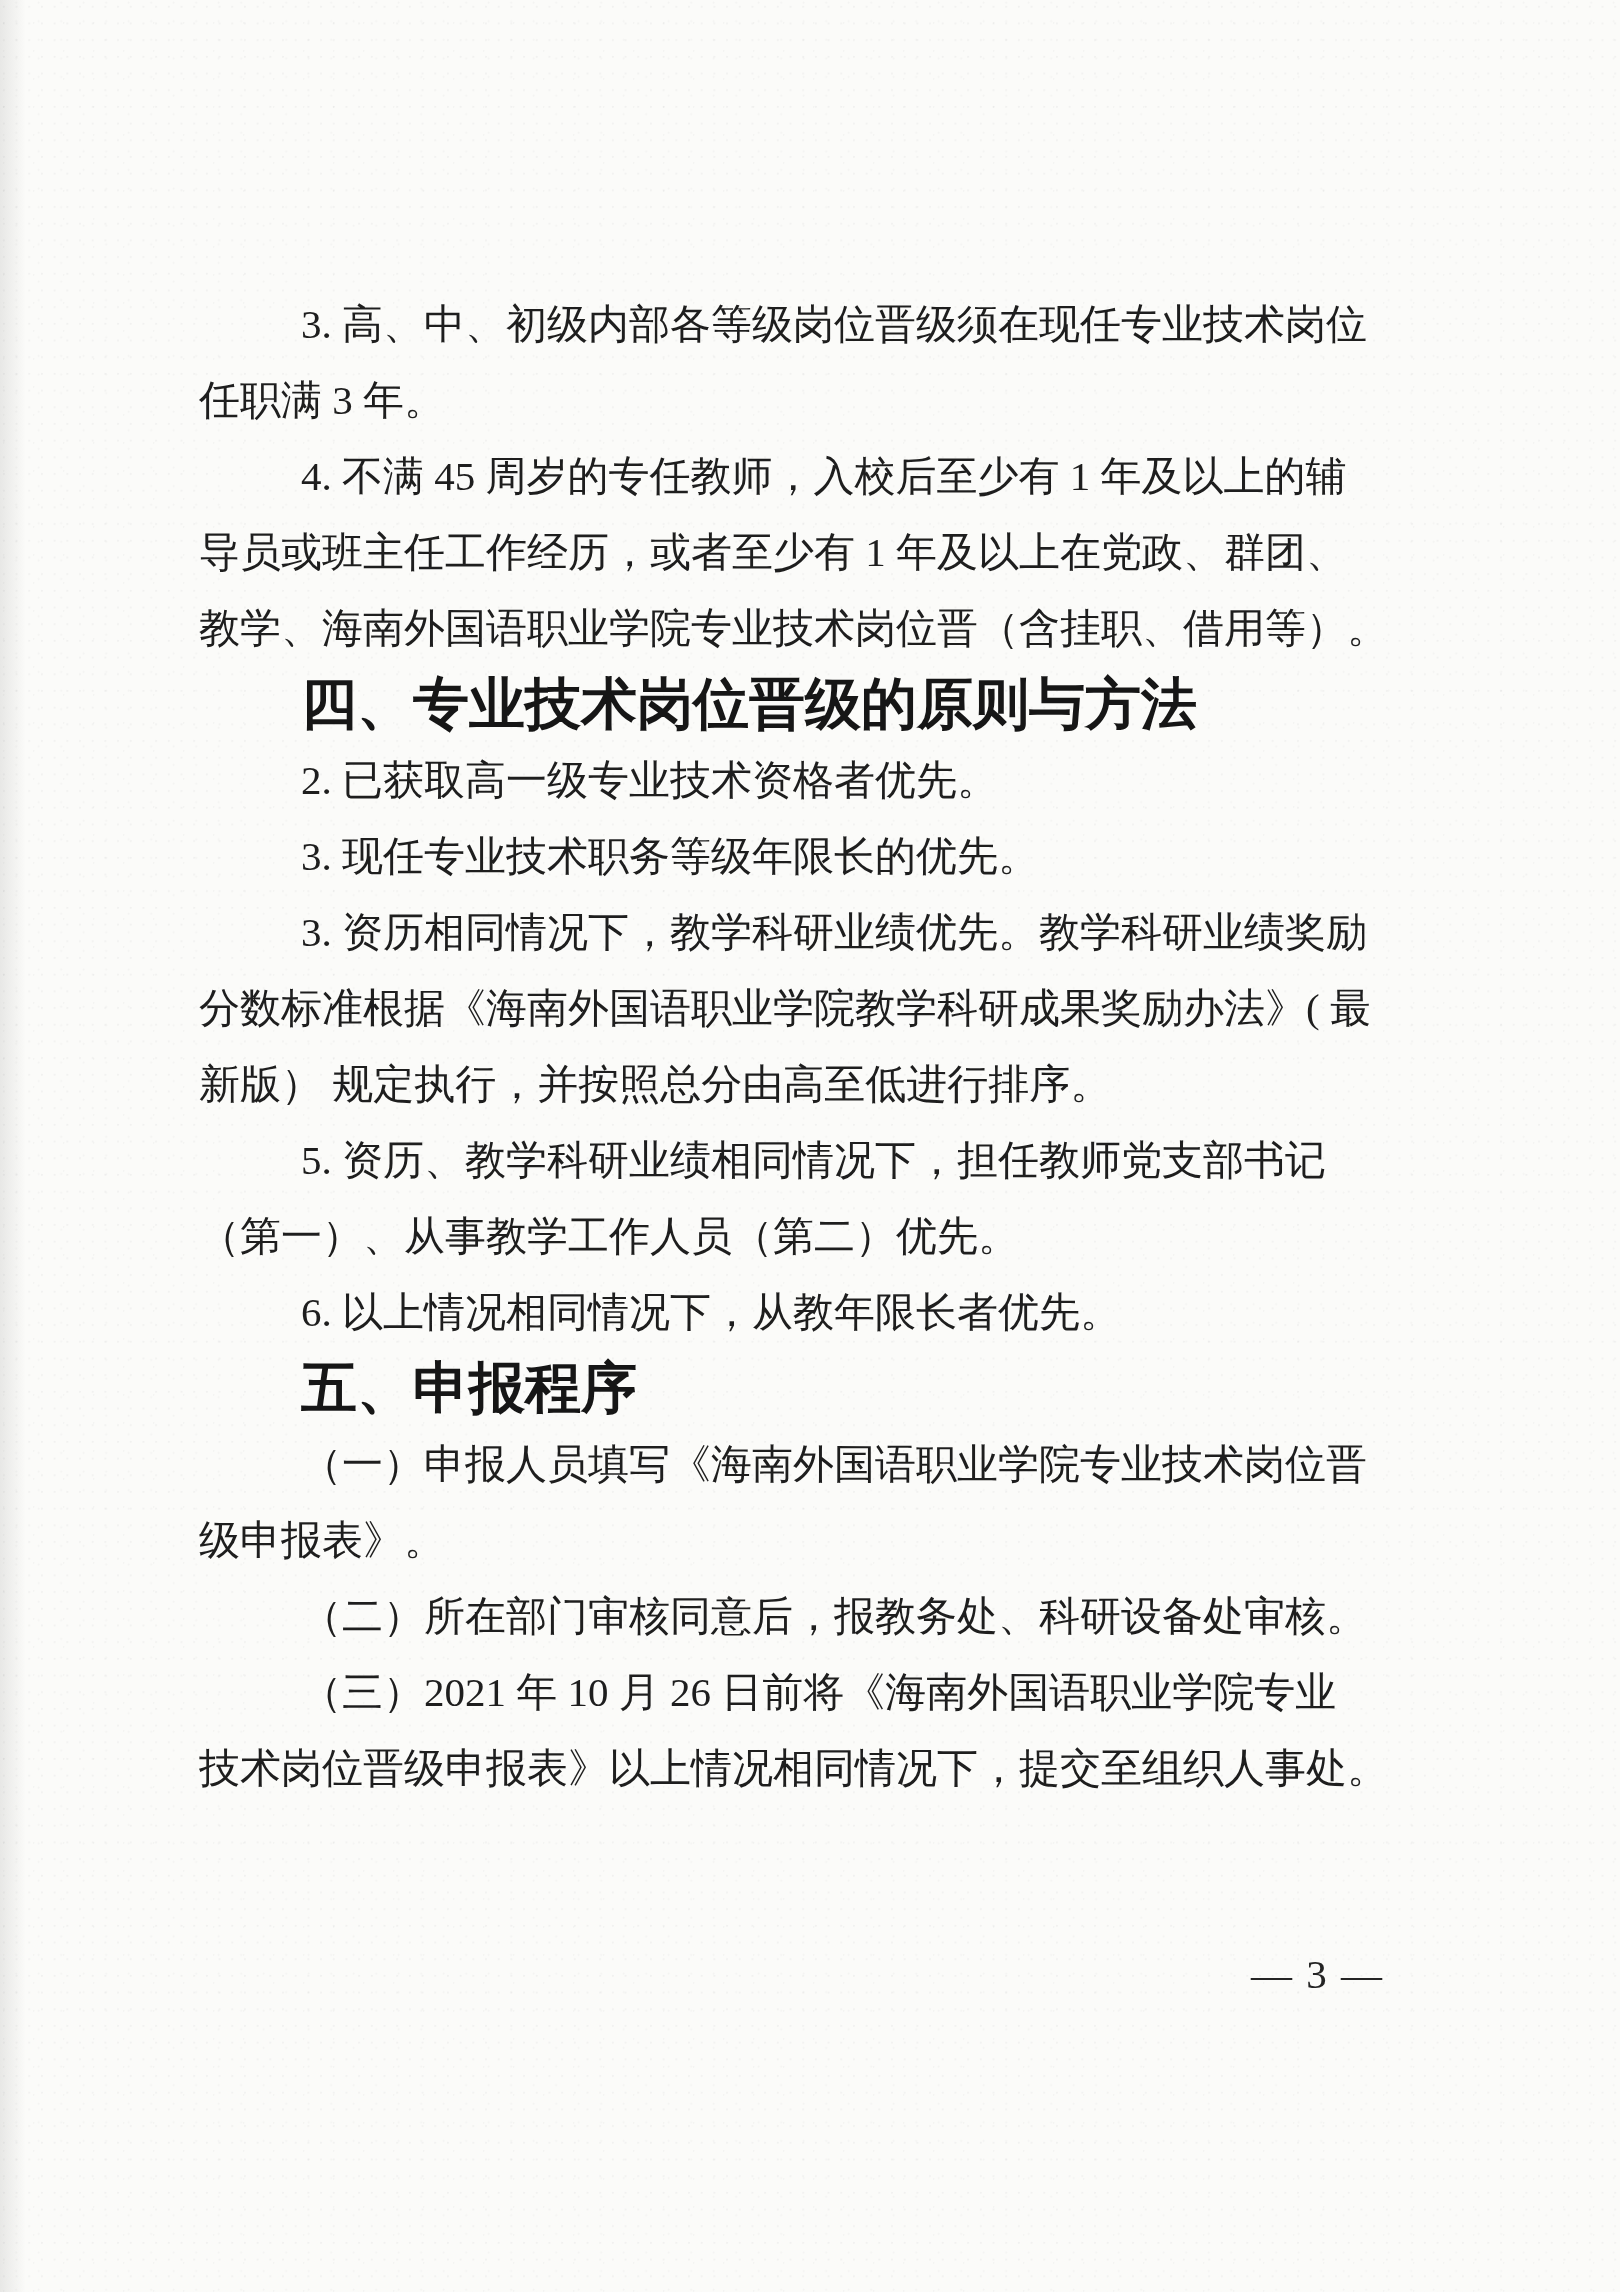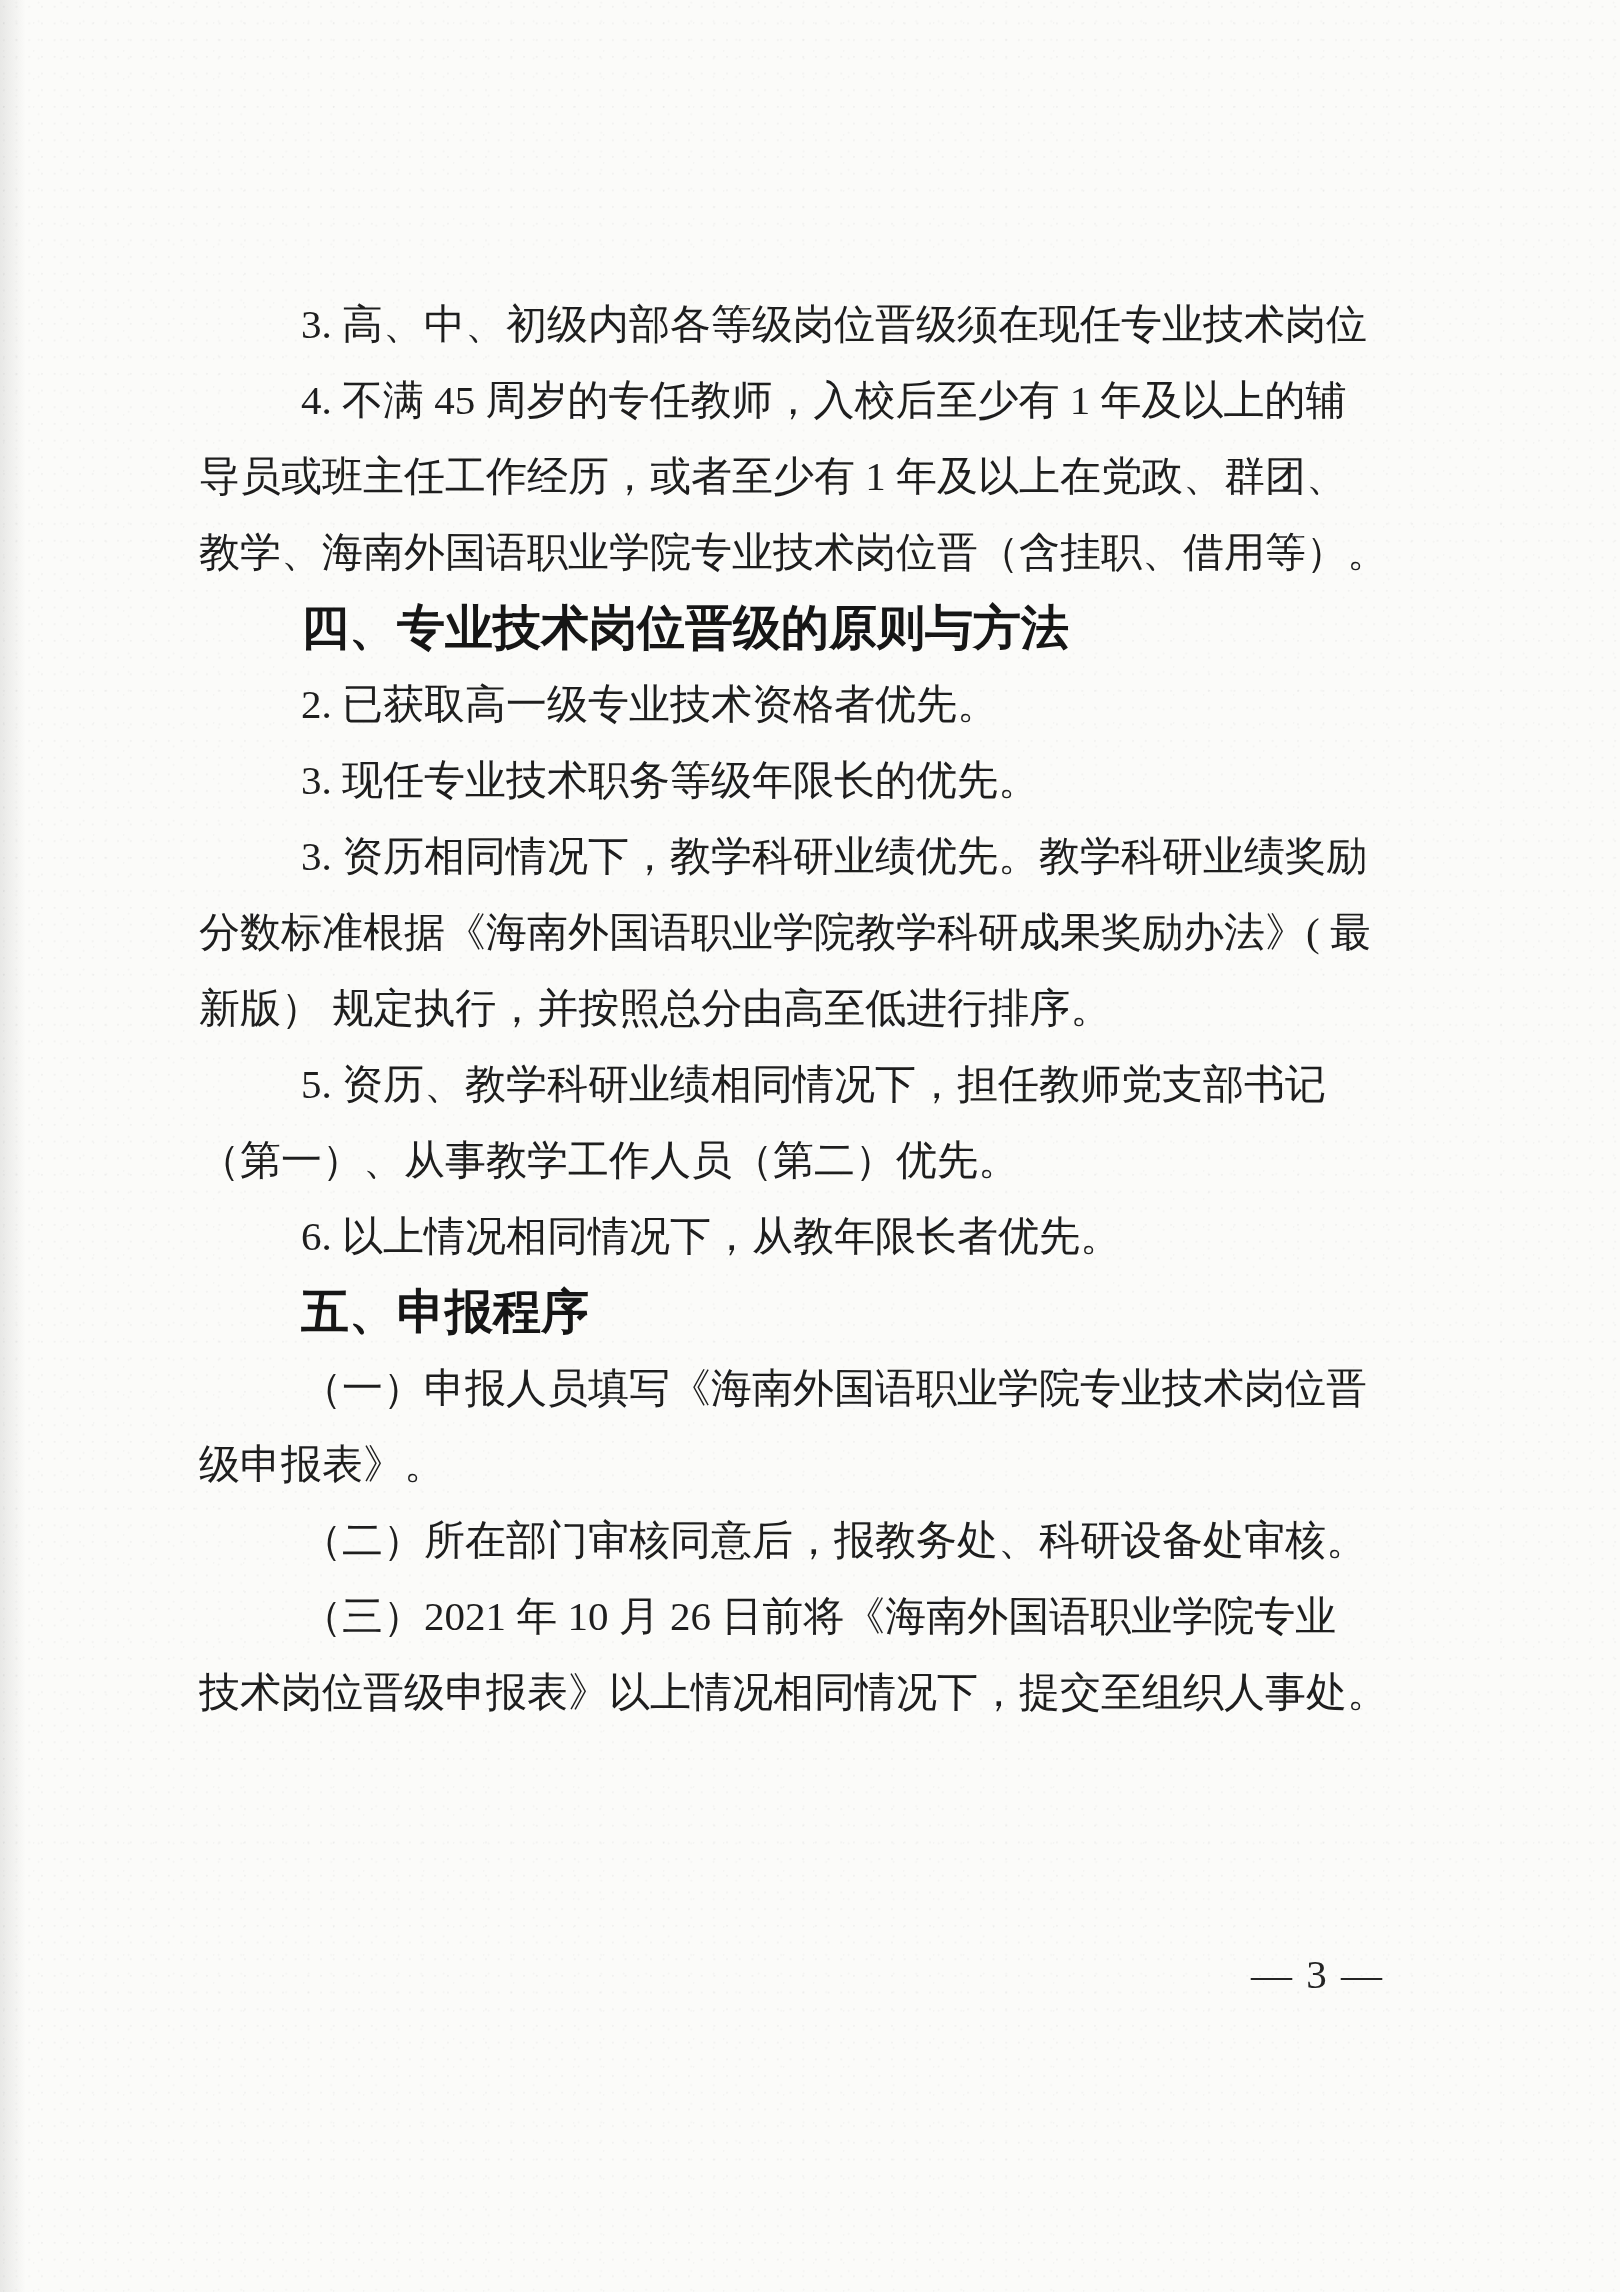--- a/index.html
+++ b/index.html
@@ -44,21 +44,21 @@
     letter-spacing: 0px;
     white-space: nowrap;
     color: #1e1e1e;
   }
   .line.indent {
     text-indent: 102px;
   }
   .line.heading {
     font-family: "Liberation Sans", "DejaVu Sans", sans-serif;
     font-weight: 700;
-    font-size: 48px;
+    font-size: 56px;
     color: #161616;
   }
   .page-number {
     position: absolute;
     left: 1251px;
     top: 1949px;
     font-size: 41px;
     line-height: 51px;
     letter-spacing: 2px;
     color: #242424;
@@ -66,20 +66,21 @@
   }
 </style>
 </head>
 <body>
 
 <div class="page">
   <div class="edge-shadow"></div>
 
   <div class="text-block">
     <div class="line indent">3. 高、中、初级内部各等级岗位晋级须在现任专业技术岗位</div>
+    <div class="line">任职满 3 年。</div>
     <div class="line indent">4. 不满 45 周岁的专任教师，入校后至少有 1 年及以上的辅</div>
     <div class="line">导员或班主任工作经历，或者至少有 1 年及以上在党政、群团、</div>
     <div class="line">教学、海南外国语职业学院专业技术岗位晋（含挂职、借用等）。</div>
     <div class="line indent heading">四、专业技术岗位晋级的原则与方法</div>
     <div class="line indent">2. 已获取高一级专业技术资格者优先。</div>
     <div class="line indent">3. 现任专业技术职务等级年限长的优先。</div>
     <div class="line indent">3. 资历相同情况下，教学科研业绩优先。教学科研业绩奖励</div>
     <div class="line">分数标准根据《海南外国语职业学院教学科研成果奖励办法》( 最</div>
     <div class="line">新版）  规定执行，并按照总分由高至低进行排序。</div>
     <div class="line indent">5. 资历、教学科研业绩相同情况下，担任教师党支部书记</div>

